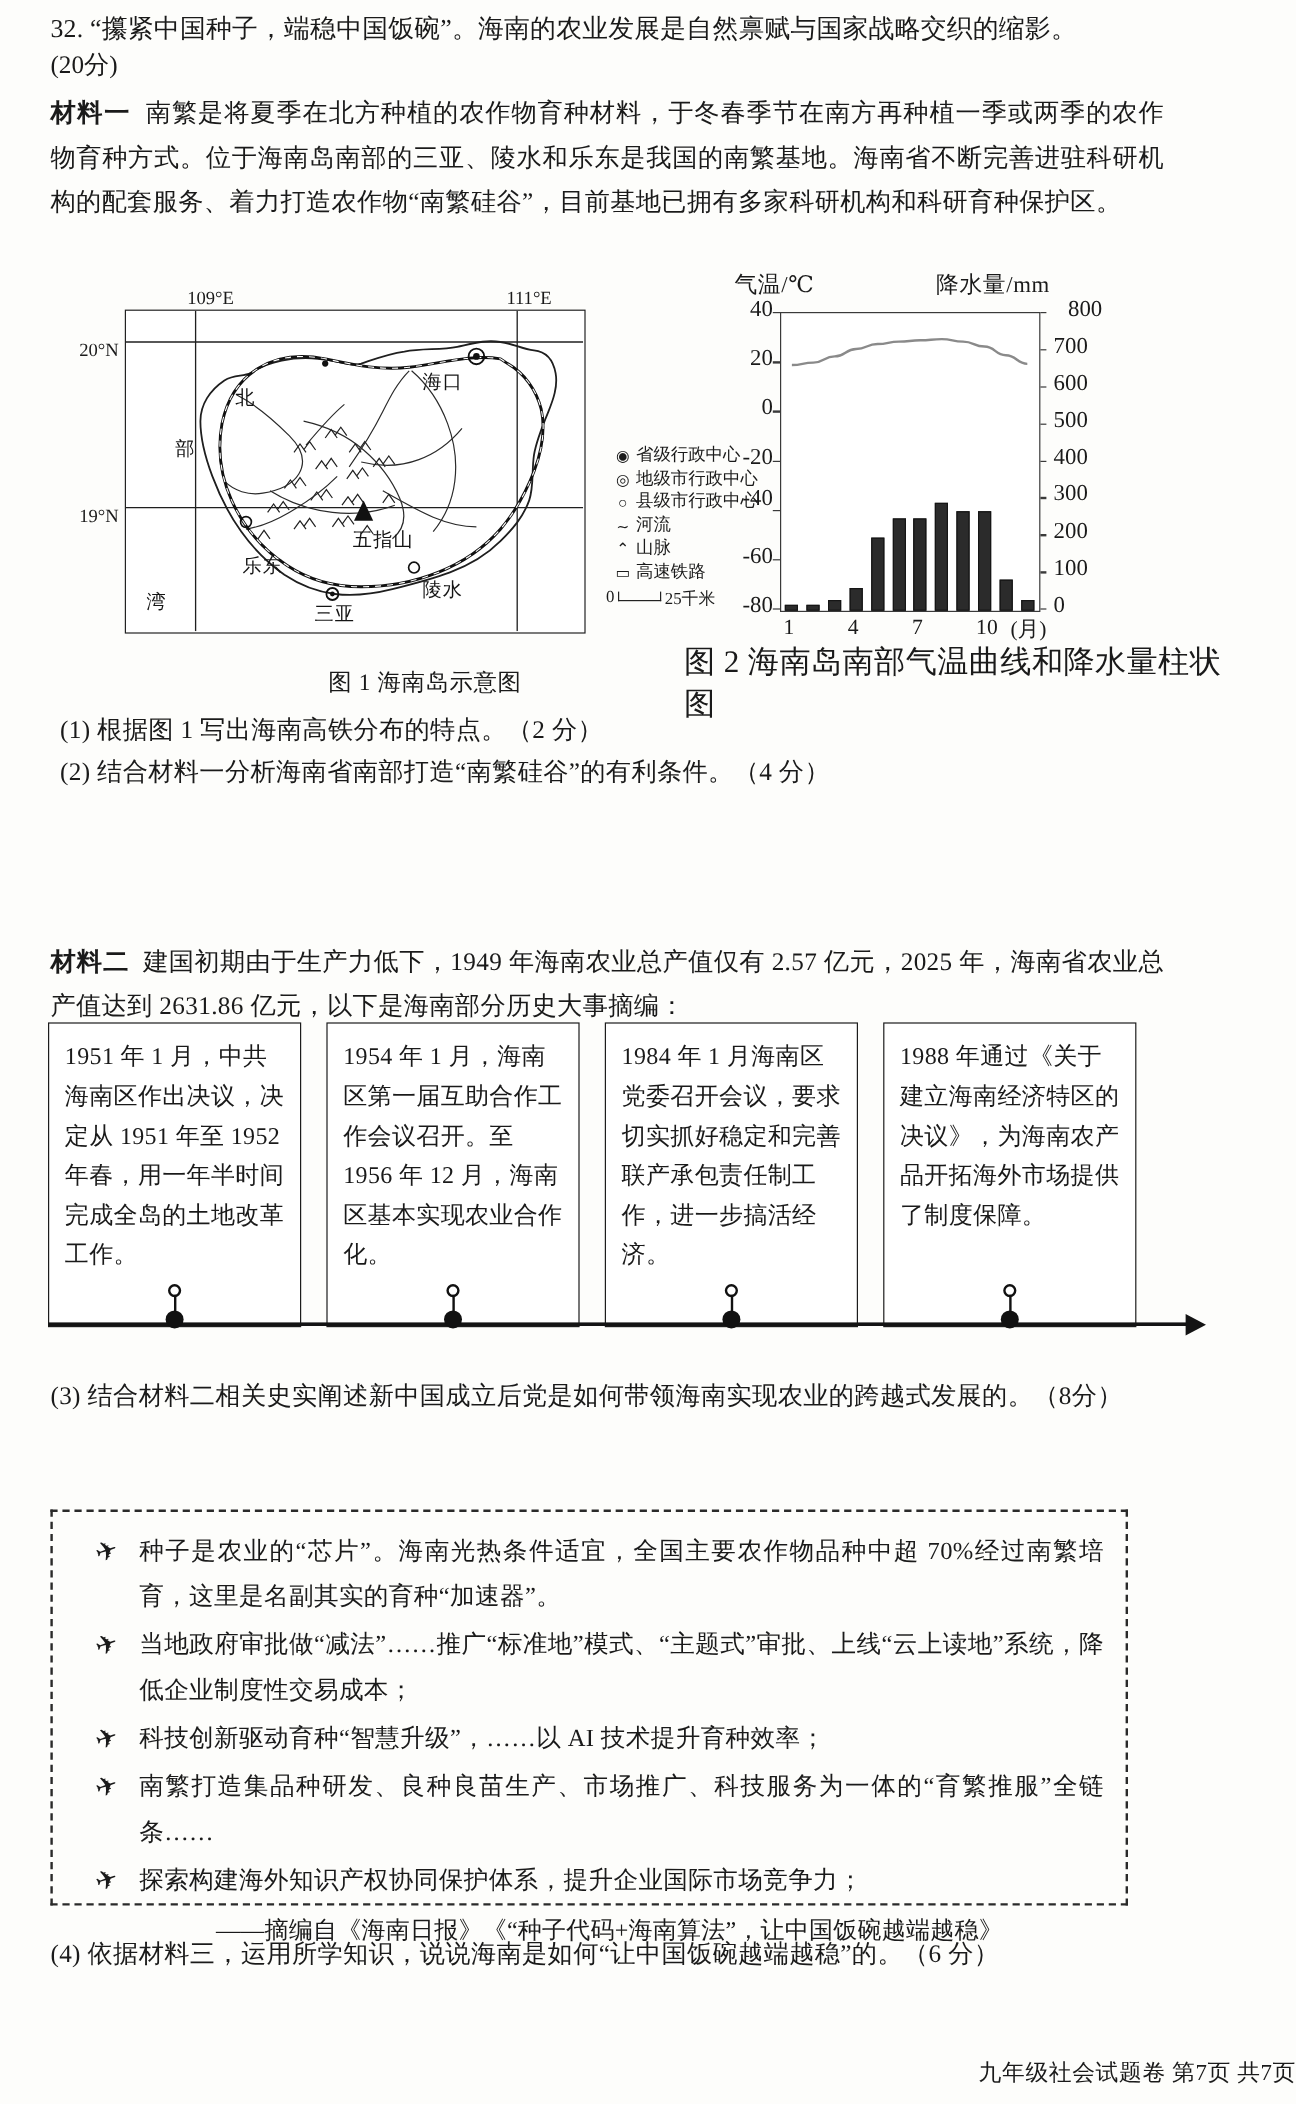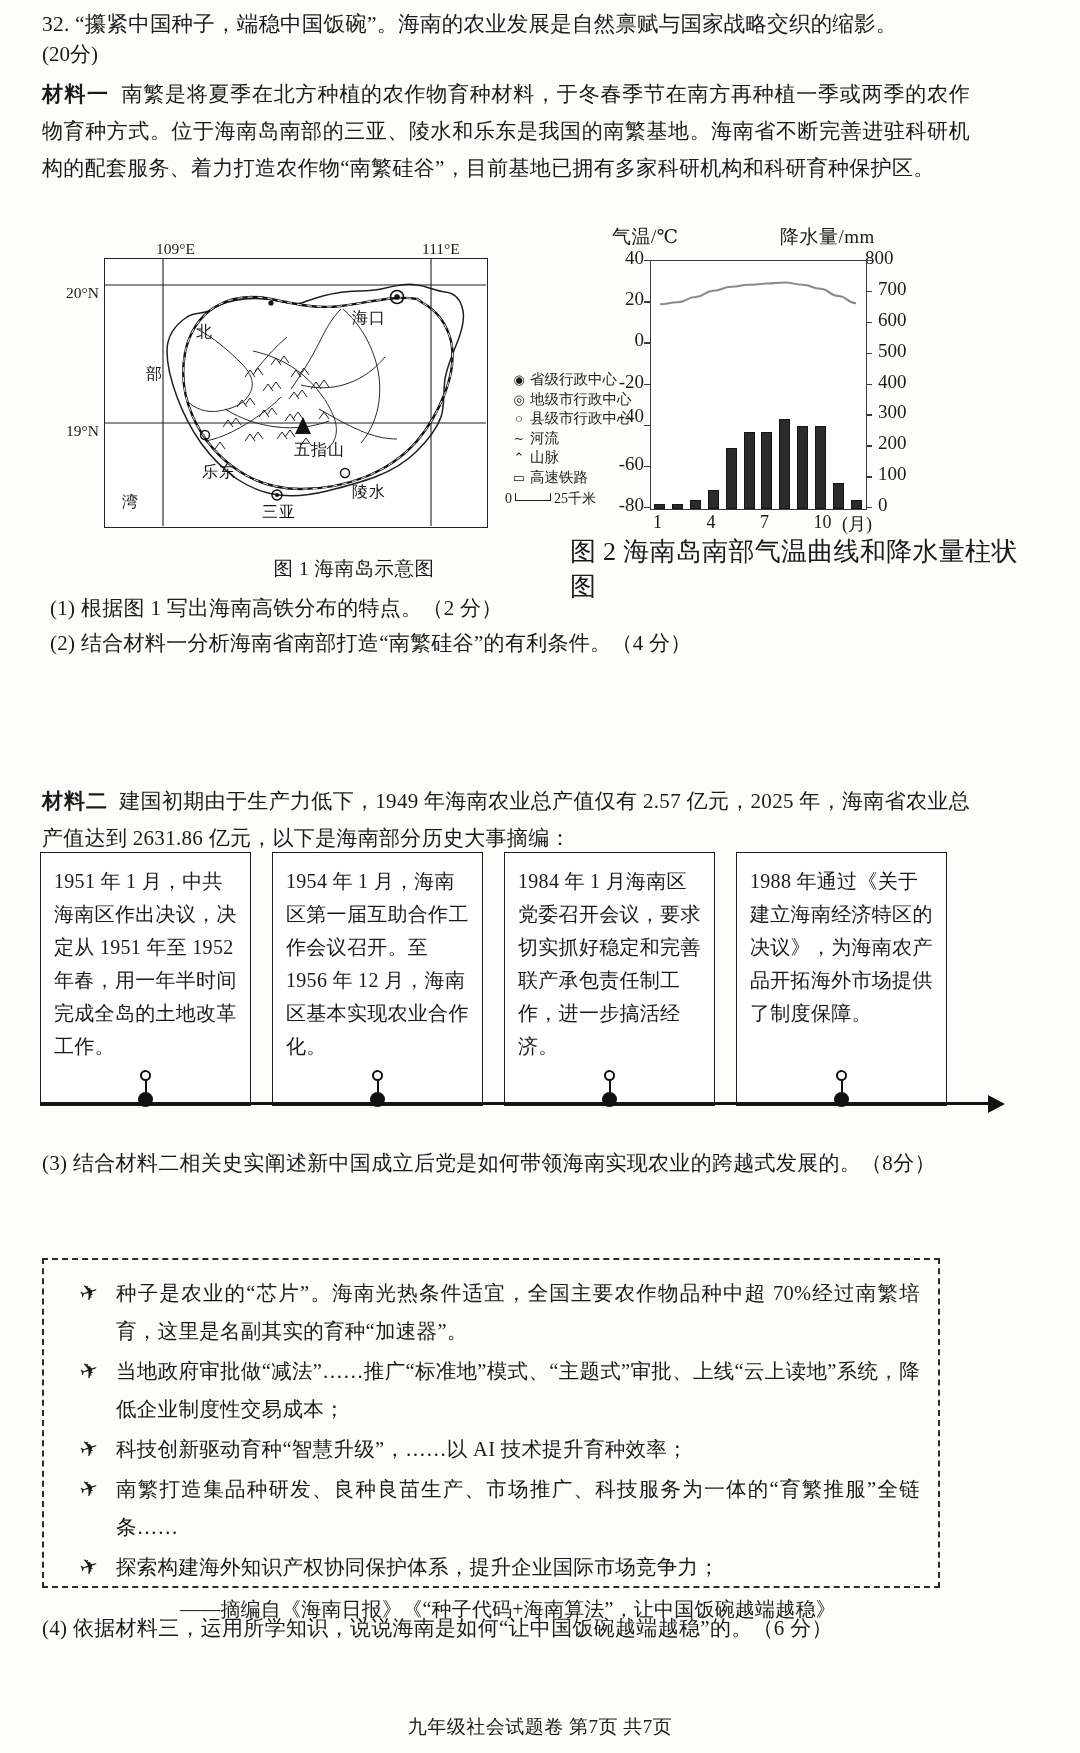--- a/index.html
+++ b/index.html
@@ -31,21 +31,21 @@
   .m2{left:42px;top:783px;width:928px;}
   .m3lab{left:42px;top:1222px;width:928px;}
 
   .sub-q{position:absolute;font-size:21px;line-height:36px;letter-spacing:.3px;}
   .q1{left:50px;top:590px;width:900px;}
   .q2{left:50px;top:625px;width:900px;}
   .q3{left:42px;top:1145px;width:920px;}
   .q4{left:42px;top:1610px;width:920px;}
 
   .footer{
-    position:absolute;left:0;top:1714px;width:1080px;text-align:center;
+    position:absolute;left:0;top:1714px;width:1080px;text-align:right;
     font-size:19px;letter-spacing:.5px;
   }
 
   
   .figrow{position:absolute;left:0;top:212px;width:1080px;height:360px;}
 
   
   .map-wrap{position:absolute;left:104px;top:28px;width:386px;height:290px;}
   .map-frame{
     position:absolute;left:0;top:18px;width:384px;height:270px;
@@ -292,21 +292,21 @@
           <div class="ytick" style="left: 0px; top: 148.5px;">-20</div>
           <div class="tickmark" style="left: 44px; top: 161.5px;"></div>
           <div class="ytick" style="left: 0px; top: 183px;">-40</div>
           <div class="tickmark" style="left: 44px; top: 202.667px;"></div>
           <div class="ytick" style="left: 0px; top: 230.833px;">-60</div>
           <div class="tickmark" style="left: 44px; top: 243.833px;"></div>
           <div class="ytick" style="left: 0px; top: 272px;">-80</div>
           <div class="tickmark" style="left: 44px; top: 285px;"></div>
         </div>
       <div id="right-ticks">
-          <div class="ytick r" style="left: 265px; top: 25px;">800</div>
+          <div class="ytick r" style="left: 290px; top: 25px;">800</div>
           <div class="tickmark" style="left: 266px; top: 38px;"></div>
           <div class="ytick r" style="left: 278px; top: 55.875px;">700</div>
           <div class="tickmark" style="left: 266px; top: 68.875px;"></div>
           <div class="ytick r" style="left: 278px; top: 86.75px;">600</div>
           <div class="tickmark" style="left: 266px; top: 99.75px;"></div>
           <div class="ytick r" style="left: 278px; top: 117.625px;">500</div>
           <div class="tickmark" style="left: 266px; top: 130.625px;"></div>
           <div class="ytick r" style="left: 278px; top: 148.5px;">400</div>
           <div class="tickmark" style="left: 266px; top: 161.5px;"></div>
           <div class="ytick r" style="left: 278px; top: 179.375px;">300</div>

